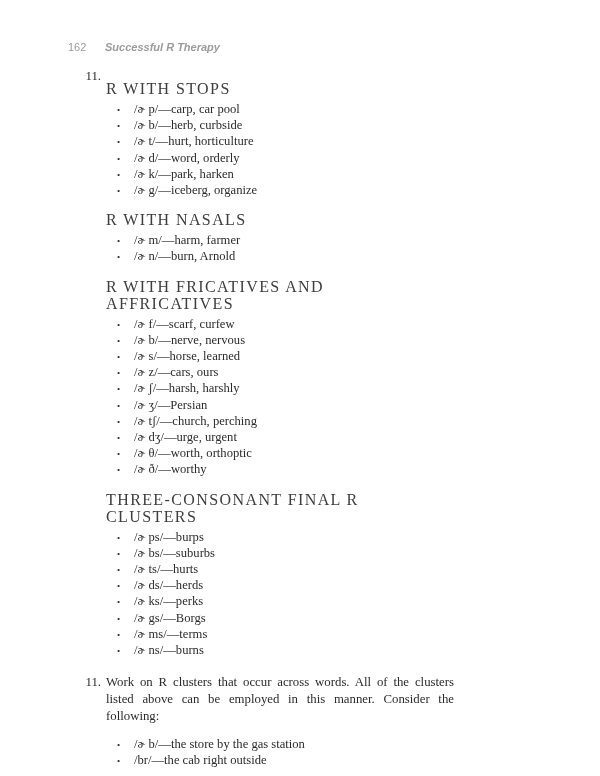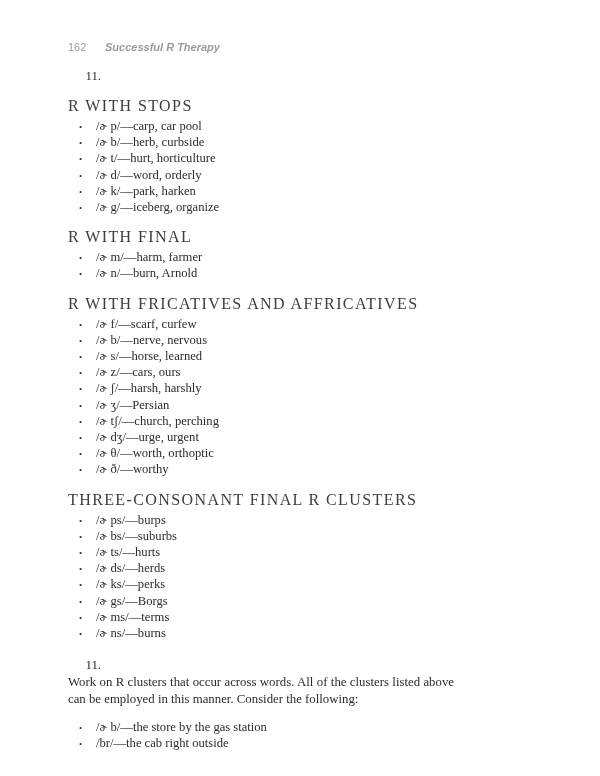--- a/index.html
+++ b/index.html
@@ -30,21 +30,20 @@
     width: 37px;
   }
   .running-header .title {
     font-style: italic;
     font-weight: bold;
   }
   .item {
     display: flex;
     font-size: 12.8px;
     line-height: 17px;
-    flex-direction: column;
   }
   .item .num {
     width: 33px;
     min-width: 33px;
     text-align: right;
     margin-right: 5px;
   }
   .item .content {
     flex: 1;
     min-width: 0;
@@ -120,21 +119,21 @@
           <span class="dot">•</span>
           <span class="btext">/ɚ k/—park, harken</span>
         </div>
         <div class="bullet-row">
           <span class="dot">•</span>
           <span class="btext">/ɚ g/—iceberg, organize</span>
         </div>
       </div>
 
       <div class="section">
-        <div class="sec-heading">R WITH FINAL</div>
+        <div class="sec-heading">R WITH NASALS</div>
         <div class="bullet-row">
           <span class="dot">•</span>
           <span class="btext">/ɚ m/—harm, farmer</span>
         </div>
         <div class="bullet-row">
           <span class="dot">•</span>
           <span class="btext">/ɚ n/—burn, Arnold</span>
         </div>
       </div>
 

